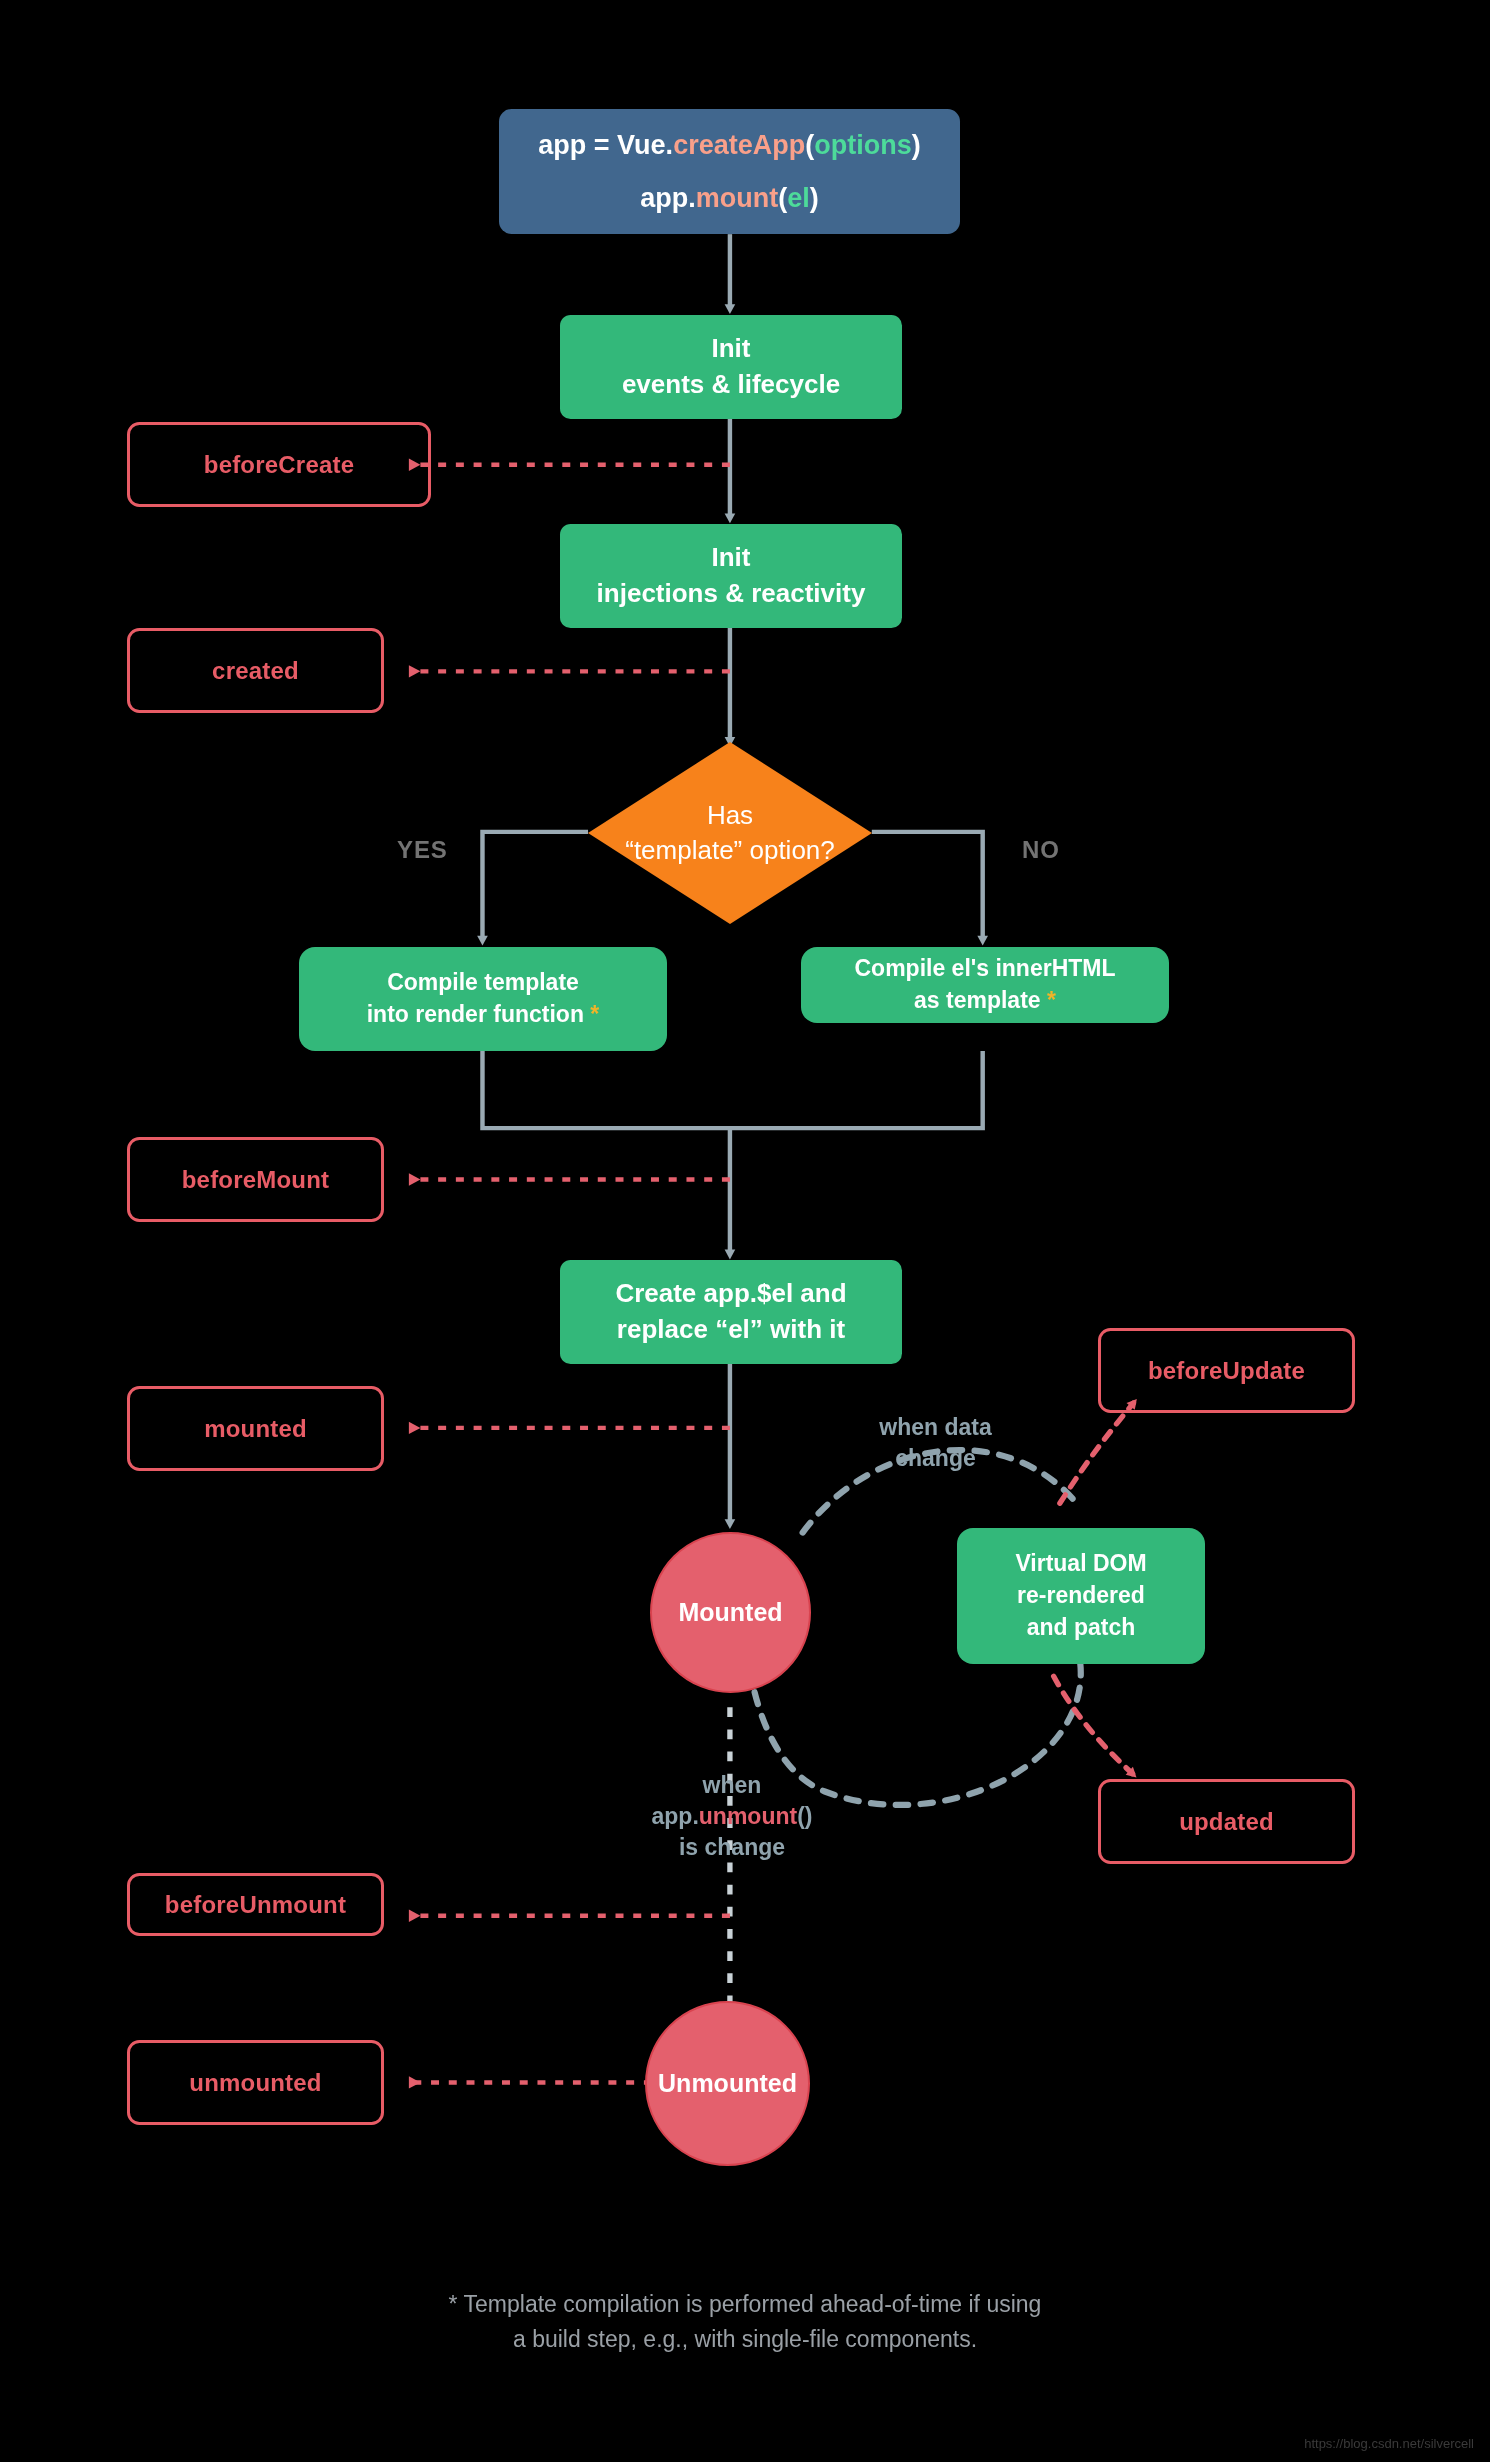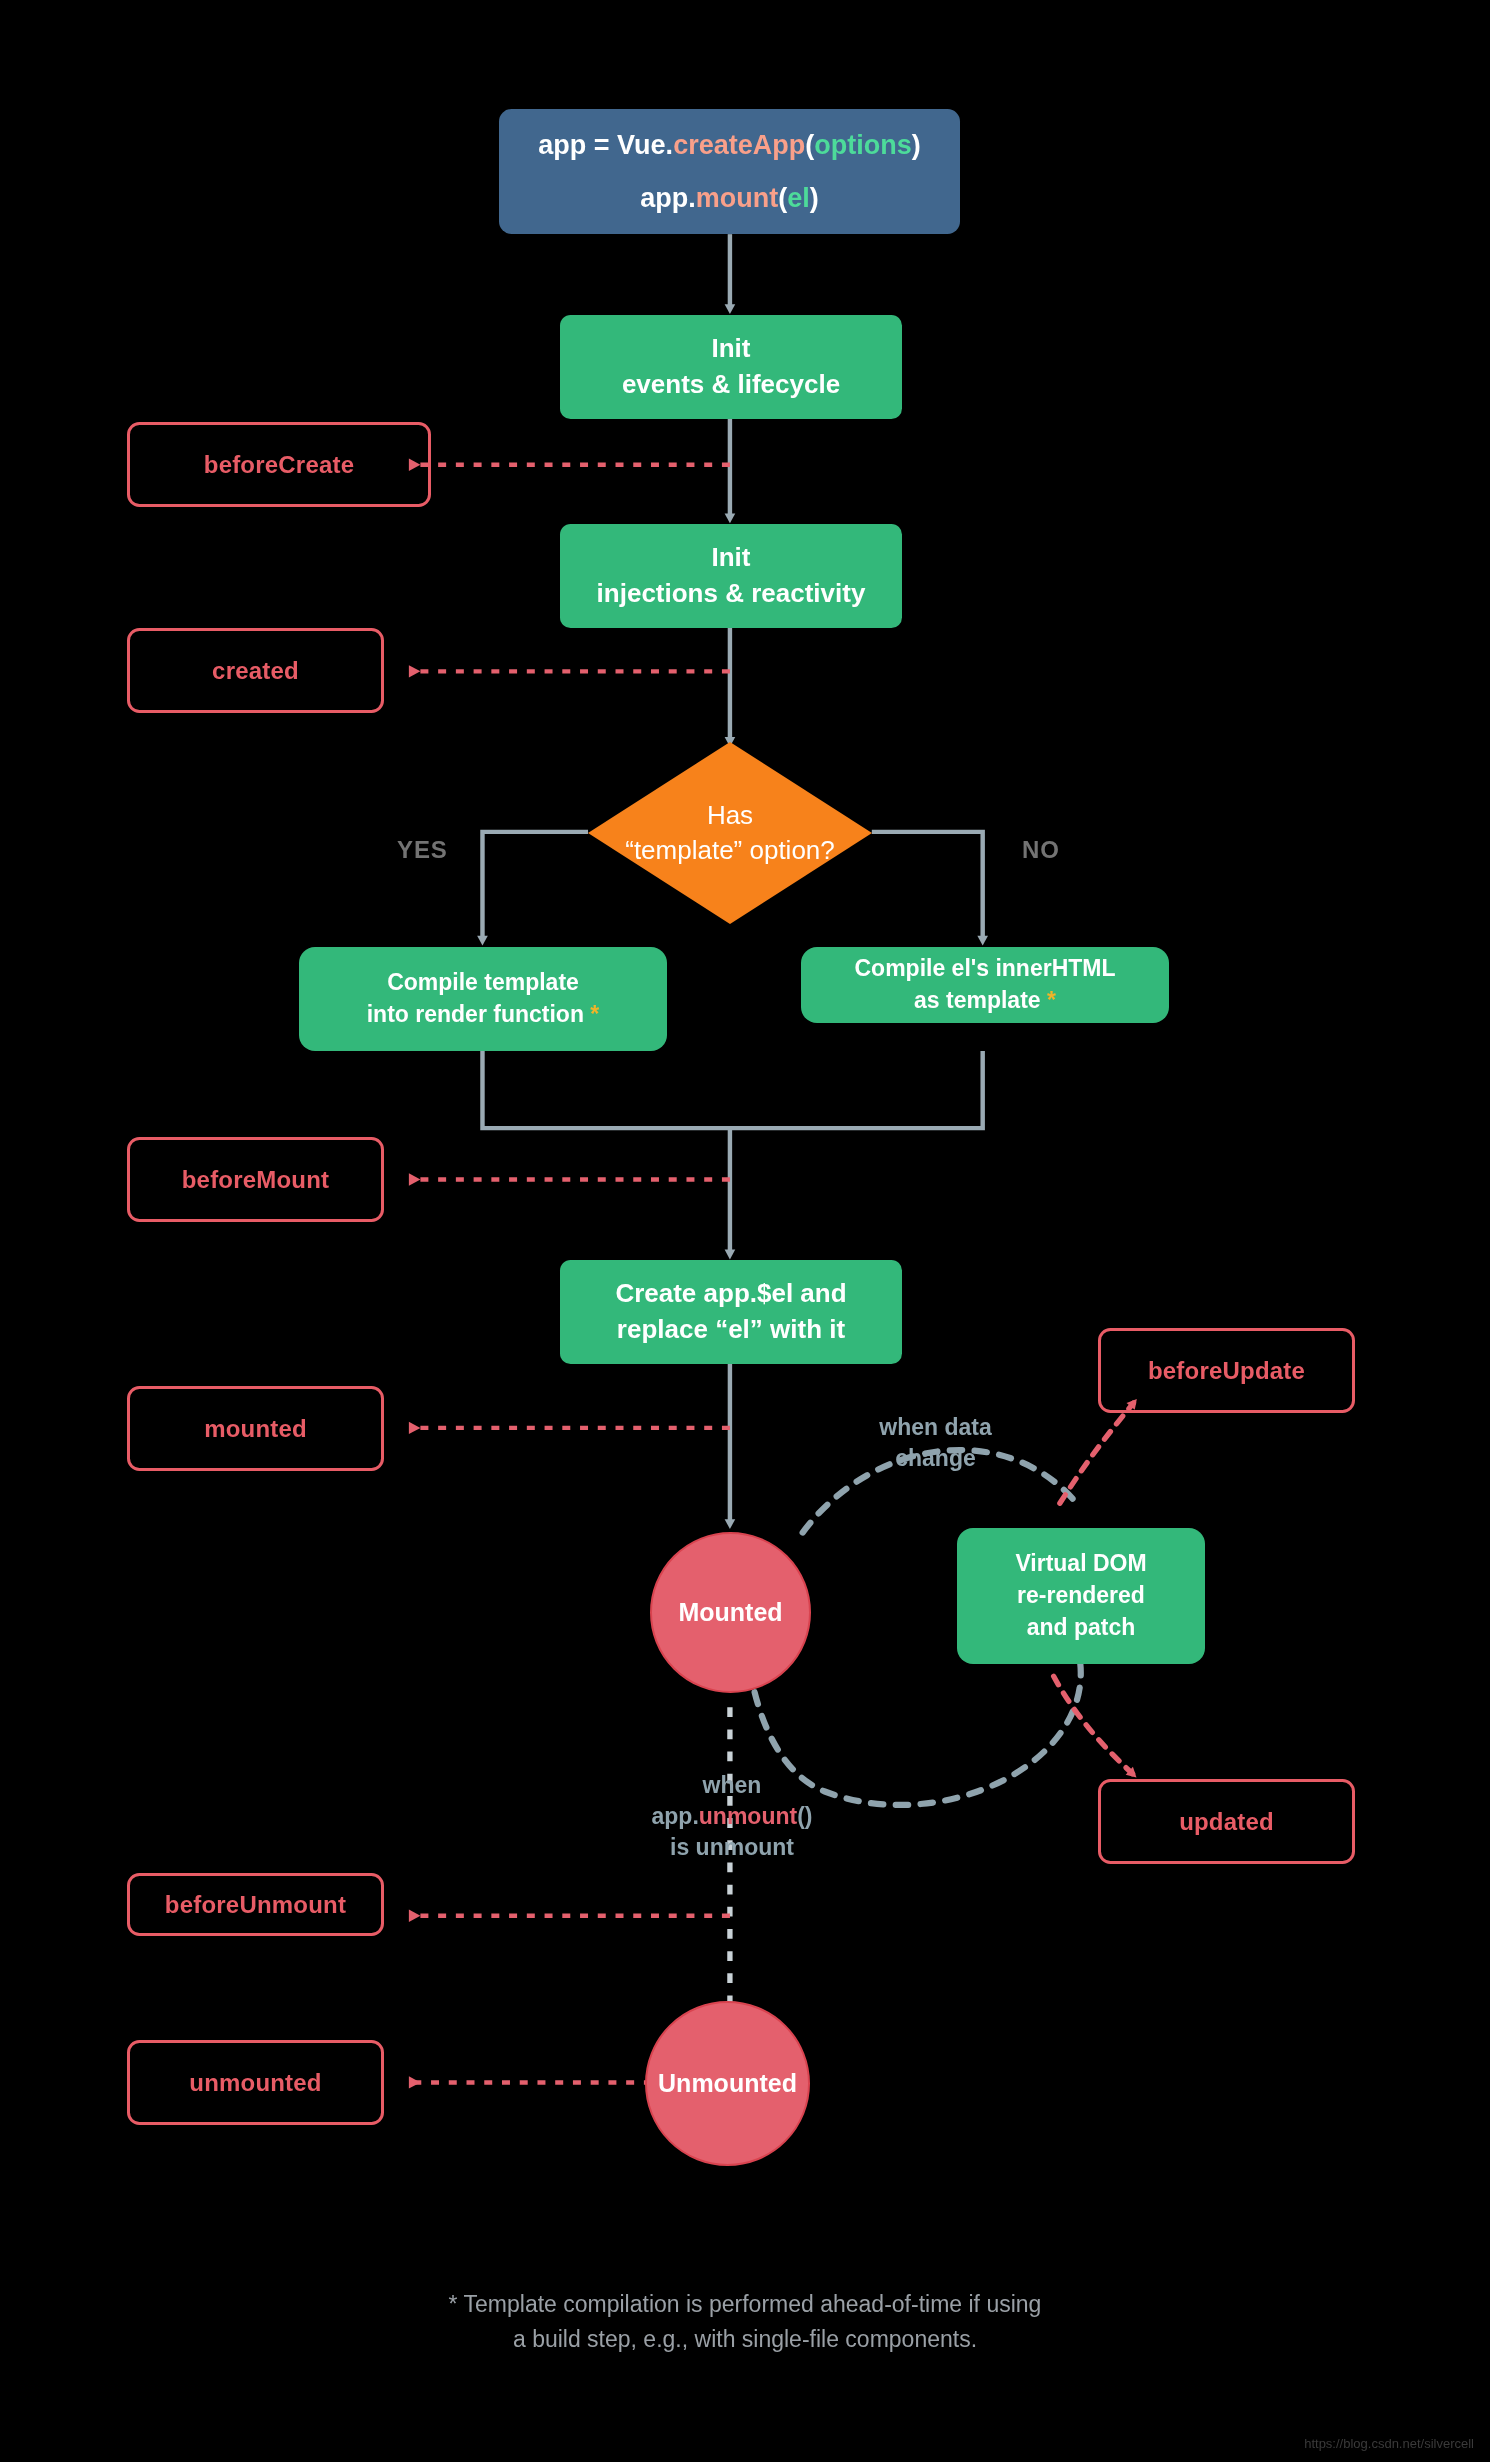--- a/index.html
+++ b/index.html
@@ -301,21 +301,21 @@
 
   <div class="node hook-box" style="left:1098px; top:1779px; width:257px; height:85px;">
     <span>updated</span>
   </div>
 
   <div class="flow-note" style="left:621px; top:1770px; width:222px;">
     <div>when</div>
     <div>
       <span>app.</span><span class="red">unmount</span><span>()</span>
     </div>
-    <div>is unmount</div>
+    <div>is change</div>
   </div>
 
   <div class="node hook-box" style="left:127px; top:1873px; width:257px; height:63px;">
     <span>beforeUnmount</span>
   </div>
 
   <div class="circle-node" style="left:645px; top:2001px; width:165px; height:165px;">
     <span>Unmounted</span>
   </div>
 

